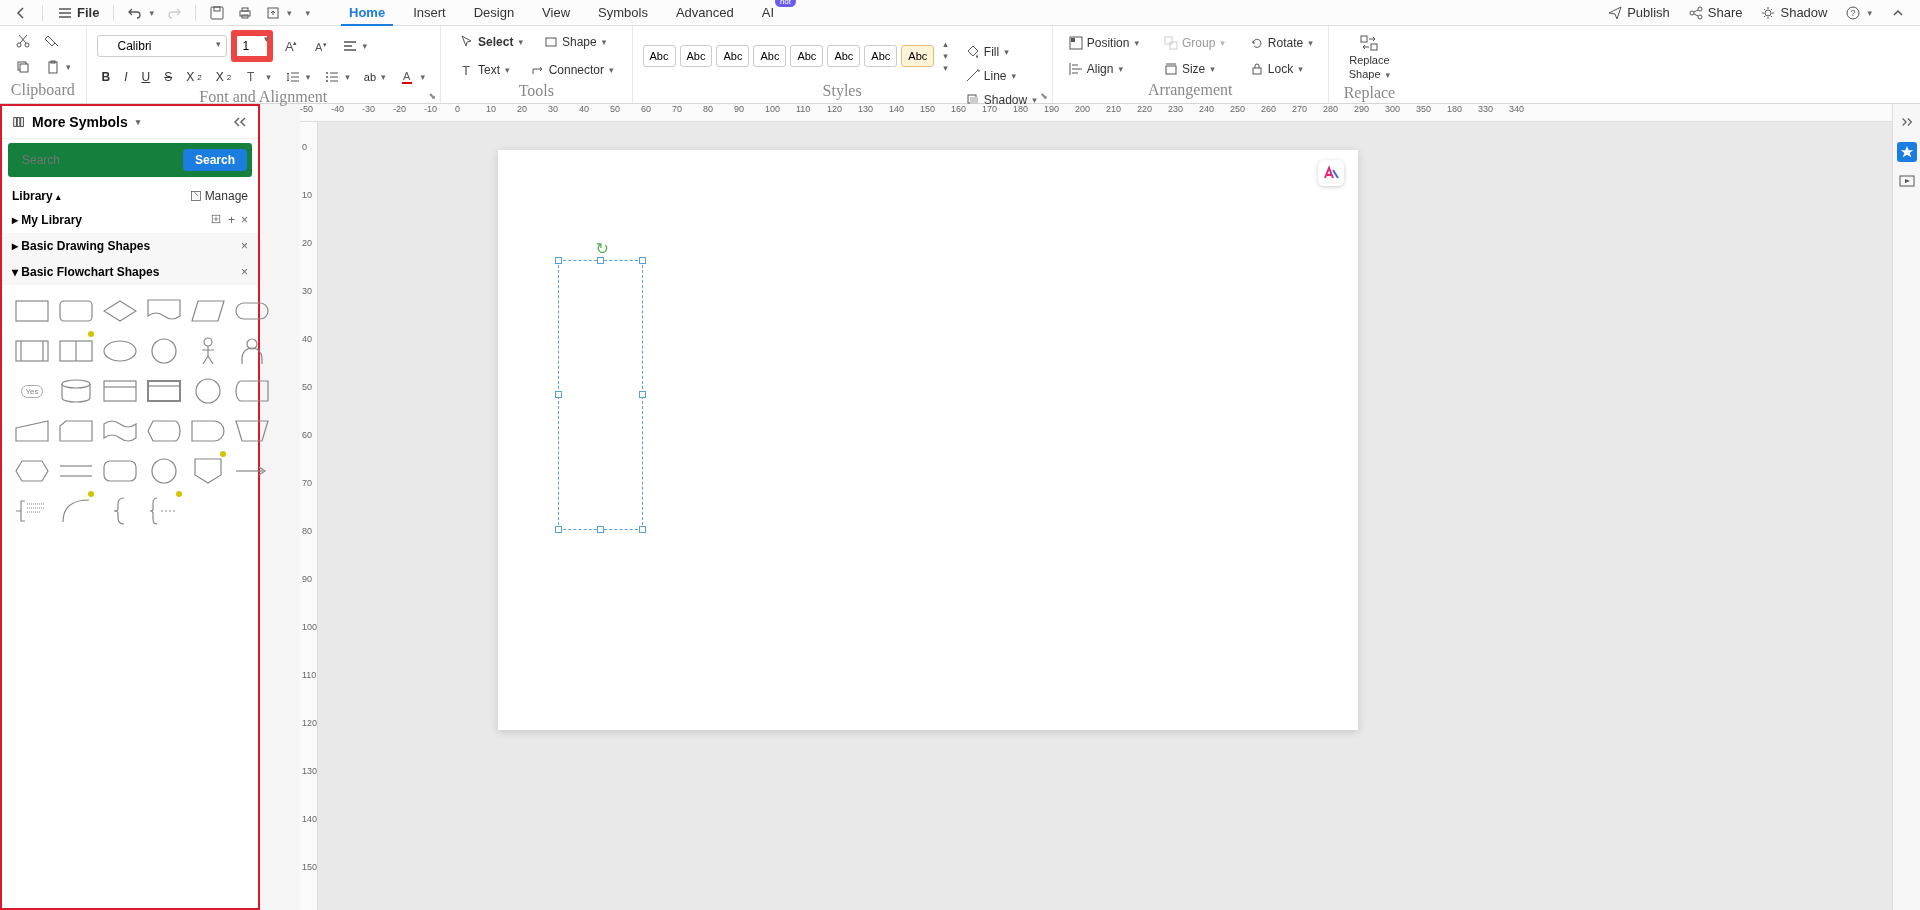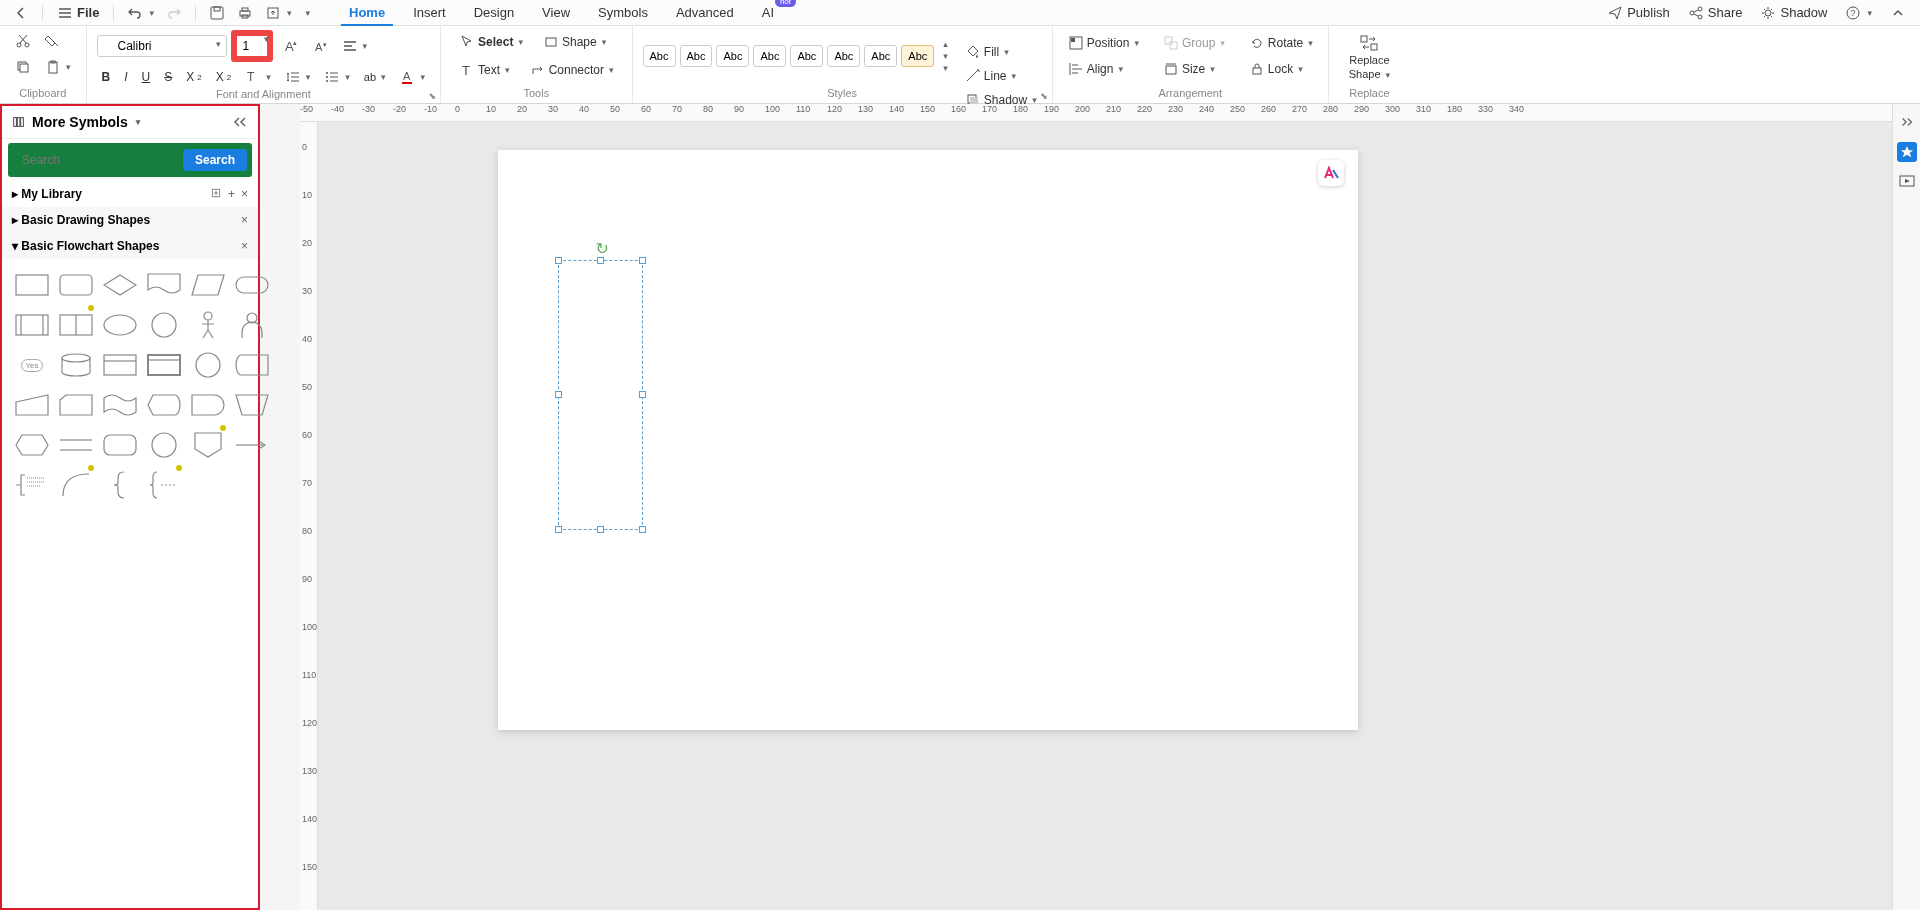--- a/index.html
+++ b/index.html
@@ -15,21 +15,21 @@
 .tab-item { padding: 5px 14px; cursor: pointer; color: #333; font-size: 13px; position: relative; }
 .tab-item.active { color: #1b7de0; font-weight: 600; text-align: right; }
 .tab-item.active::after { content: ''; position: absolute; bottom: -1px; left: 10%; width: 80%; height: 2px; background: #1b7de0; }
 .hot-badge { position: absolute; top: -4px; right: -8px; background: #6b5ce7; color: #fff; font-size: 8px; padding: 1px 5px; border-radius: 6px; }
 .top-right { margin-left: auto; display: flex; align-items: center; gap: 6px; }
 .top-right-btn { display: flex; align-items: center; gap: 4px; padding: 3px 6px; cursor: pointer; color: #333; font-size: 13px; }
 
 
 .ribbon { height: 78px; background: #fff; border-bottom: 1px solid #d6d6d6; display: flex; }
 .ribbon-group { padding: 4px 10px 2px; border-right: 1px solid #e8e8e8; display: flex; flex-direction: column; justify-content: space-between; position: relative; }
-.ribbon-group-label { font-size: 11px; color: #888; text-align: center; padding-bottom: 2px; }
+.ribbon-group-label { font-size: 16px; color: #888; text-align: center; padding-bottom: 2px; font-family: Liberation Serif, serif; }
 .ribbon-rows { display: flex; flex-direction: column; gap: 4px; }
 .ribbon-row { display: flex; align-items: center; gap: 4px; }
 .rib-btn { padding: 3px 5px; cursor: pointer; display: flex; align-items: center; gap: 3px; border-radius: 3px; font-size: 12px; color: #333; }
 .rib-btn.lg { padding: 4px 8px; }
 .font-select { border: 1px solid #ccc; border-radius: 3px; padding: 3px 24px 3px 20px; font-size: 12px; width: 130px; background: #fff; position: relative; }
 .size-select { border: 6px solid #ef4444; border-radius: 3px; padding: 3px 18px 3px 6px; font-size: 12px; width: 42px; background: #fff; }
 .style-swatch { border: 1px solid #ccc; border-radius: 3px; padding: 4px 6px; font-size: 11px; background: #fff; cursor: pointer; }
 .style-swatch.active { background: #fff3d9; border-color: #e0c070; }
 .dialog-launcher { position: absolute; bottom: 2px; right: 4px; font-size: 9px; color: #888; cursor: pointer; }
 .ribbon-big-btn { display: flex; flex-direction: column; align-items: center; justify-content: center; padding: 4px 10px; cursor: pointer; font-size: 11px; color: #333; gap: 2px; }
@@ -467,20 +467,30 @@
     </span>
     <span class="collapse-btn">
         <svg width="16" height="12" viewBox="0 0 16 12">
           <path d="M7 2L3 6l4 4M13 2L9 6l4 4" stroke="#666" fill="none" stroke-width="1.5"></path>
         </svg>
       </span>
   </div>
   <div class="search-row">
     <input class="search-input" placeholder="Search" style="">
     <button class="search-btn">Search</button>
+  </div>
+  <div class="lib-header">
+    <span><span>Library</span> <span style="font-size:9px">▴</span></span>
+    <span class="lib-manage">
+        <svg width="12" height="12" viewBox="0 0 16 16">
+          <rect x="2" y="2" width="12" height="12" stroke="#555" fill="none"></rect>
+          <path d="M5 2l6 6" stroke="#555"></path>
+        </svg>
+        <span>Manage</span>
+      </span>
   </div>
   <div class="lib-section">
     <span>▸ <span>My Library</span></span>
     <span class="actions">
       <span>
           <svg width="12" height="12" viewBox="0 0 16 16">
             <rect x="3" y="3" width="10" height="10" stroke="#666" fill="none"></rect>
             <path d="M8 5v6M5 8h6" stroke="#666"></path>
           </svg>
         </span>
@@ -727,21 +737,21 @@
       <span class="tick" style="left: 806px;">210</span>
       <span class="tick" style="left: 837px;">220</span>
       <span class="tick" style="left: 868px;">230</span>
       <span class="tick" style="left: 899px; text-align: center;">240</span>
       <span class="tick" style="left: 930px;">250</span>
       <span class="tick" style="left: 961px;">260</span>
       <span class="tick" style="left: 992px;">270</span>
       <span class="tick" style="left: 1023px;">280</span>
       <span class="tick" style="left: 1054px;">290</span>
       <span class="tick" style="left: 1085px;">300</span>
-      <span class="tick" style="left: 1116px;">310</span>
+      <span class="tick" style="left: 1116px;">350</span>
       <span class="tick" style="left: 1147px;">180</span>
       <span class="tick" style="left: 1178px;">330</span>
       <span class="tick" style="left: 1209px;">340</span>
     </div>
 </div>
 
 <div class="vruler">
     <div id="vticks" style="position:relative;height:100%">
       <span class="tick" style="top: 20px; left: 2px; position: absolute; font-size: 9px; color: rgb(102, 102, 102);">0</span>
       <span class="tick" style="top: 68px; left: 2px; position: absolute; font-size: 9px; color: rgb(102, 102, 102);">10</span>

